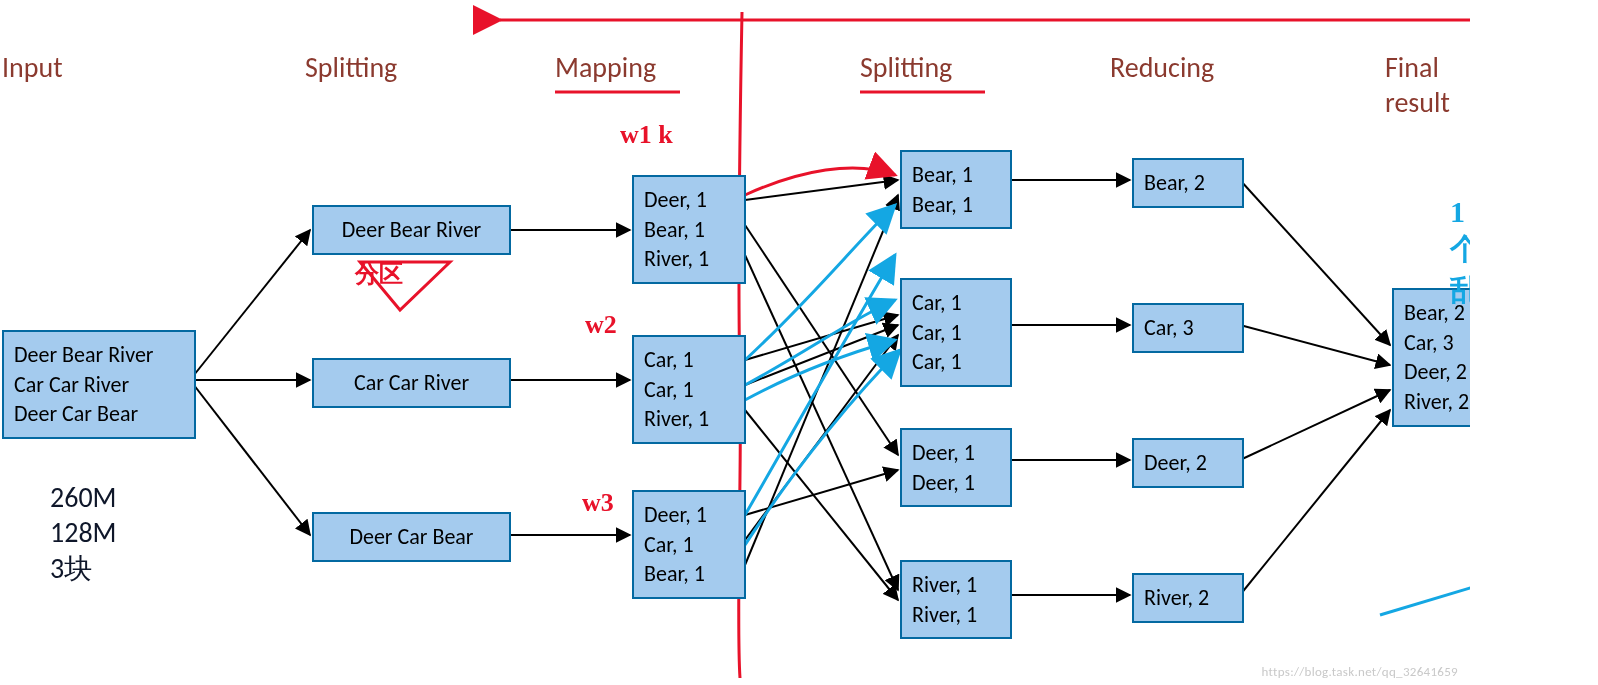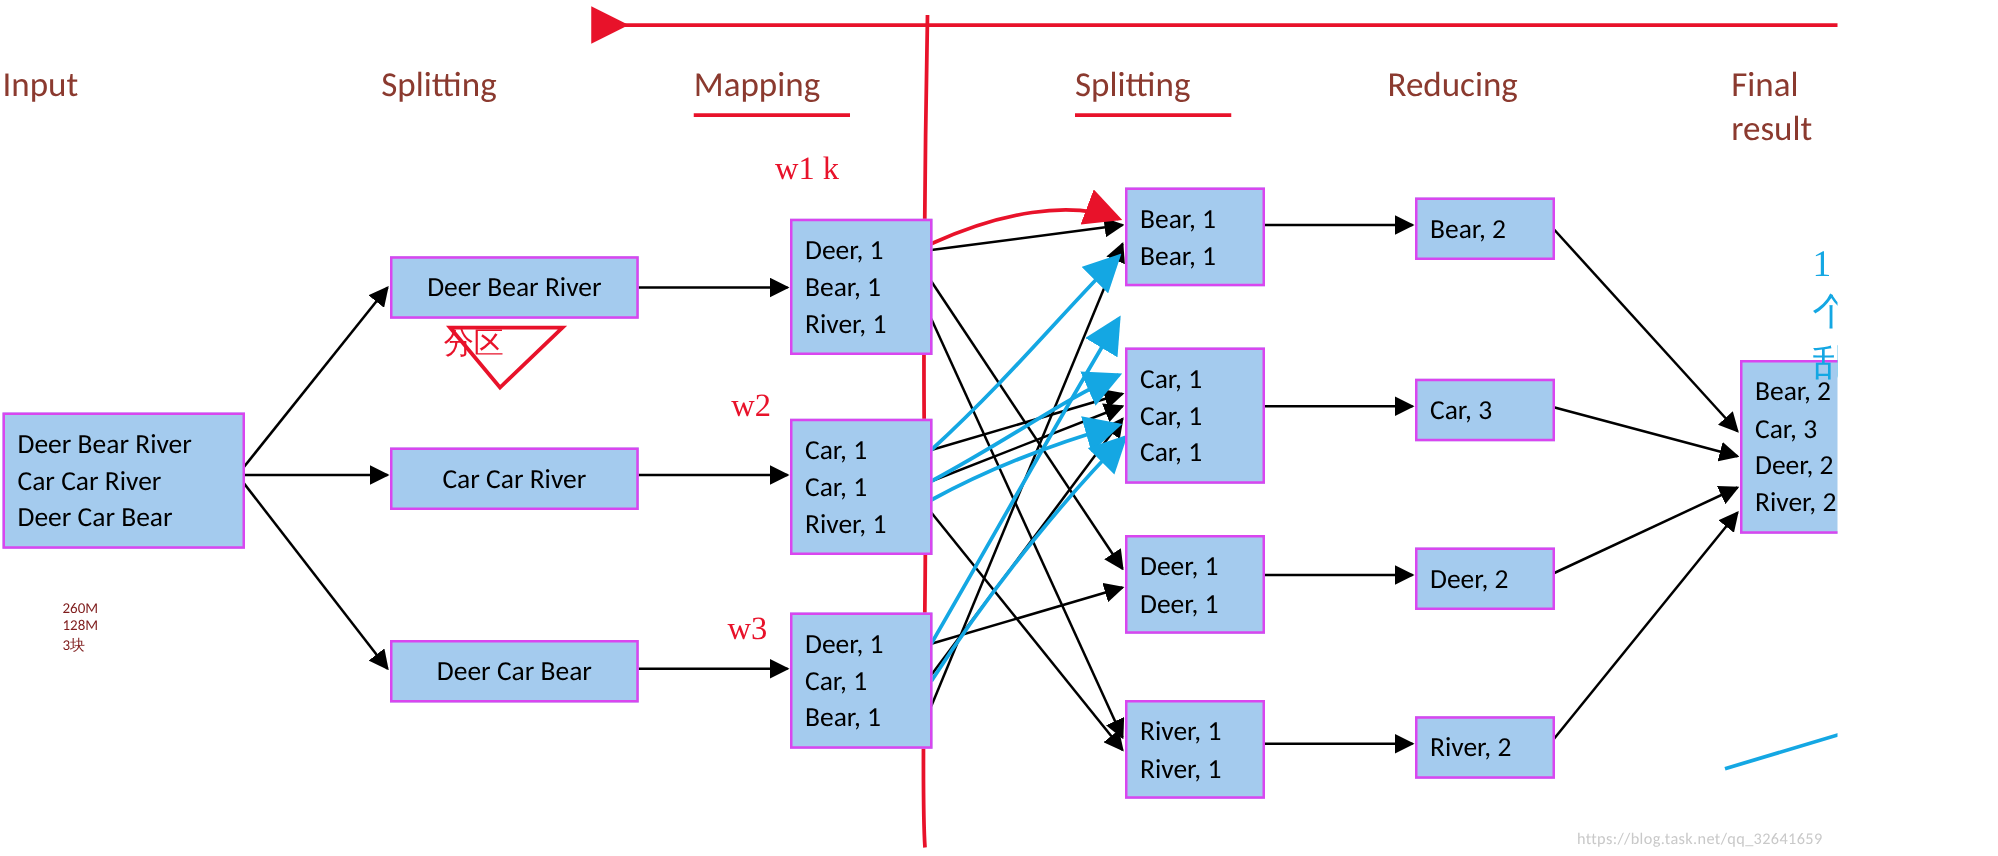--- a/index.html
+++ b/index.html
@@ -1,22 +1,22 @@
 <!DOCTYPE html>
 <html><head>
 <meta charset="utf-8">
 <style>
   html,body{margin:0;padding:0;font-family:"Calibri","Helvetica Neue",Arial,sans-serif;background:#fff;color:#000}
   #stage{position:relative;width:1470px;height:685px;overflow:hidden}
   svg.bg{position:absolute;left:0;top:0;pointer-events:none}
   .header{position:absolute;top:50px;font-size:28px;color:#8b3a2f}
   .header.ul{}
-  .box{position:absolute;background:#a4cbee;border:2px solid #d946ef;padding:8px 10px;font-size:22px;line-height:1.35;color:#000;white-space:pre}
-  .note{position:absolute;font-size:12px;color:#7f1d1d;white-space:pre}
-  .scribble{position:absolute;font-family:"Comic Sans MS","Segoe Script",cursive;font-weight:400}
+  .box{position:absolute;background:#a4cbee;border:2px solid #0369a1;padding:8px 10px;font-size:22px;line-height:1.35;color:#000;white-space:pre}
+  .note{position:absolute;font-size:28px;color:#0f172a;white-space:pre}
+  .scribble{position:absolute;font-family:"Comic Sans MS","Segoe Script",cursive;font-weight:700}
   .scribble.red{color:#e8122a}
   .scribble.blue{color:#14a7e3}
   .watermark{position:absolute;right:12px;bottom:6px;font-size:13px;color:#c9c9c9;letter-spacing:.3px}
 </style>
 </head>
 <body>
 
 <div id="stage">
 
   <svg class="bg" width="1598" height="685">

